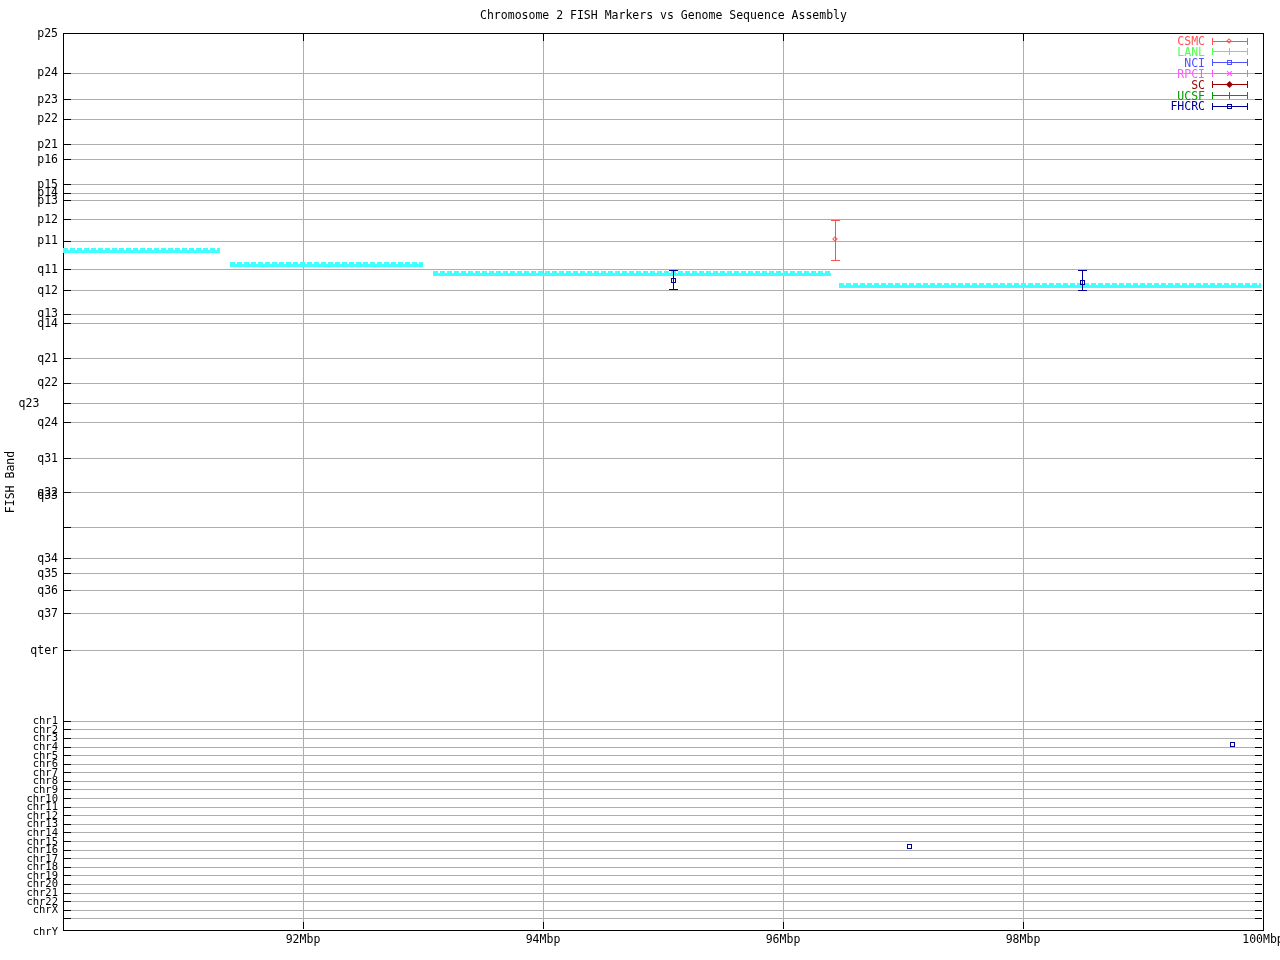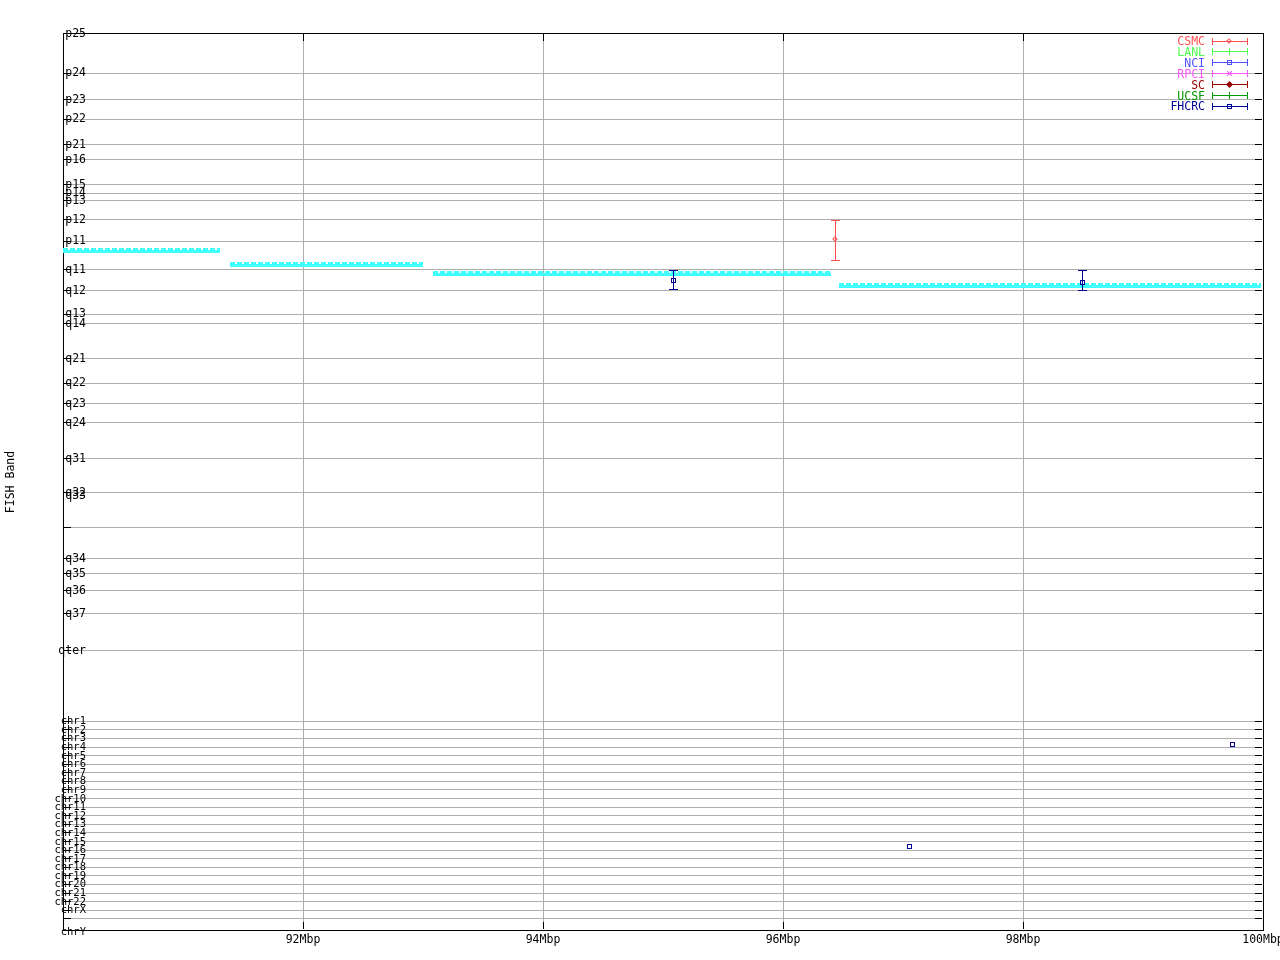--- a/index.html
+++ b/index.html
@@ -6,21 +6,21 @@
   #page{position:relative;width:1280px;height:960px;background:#ffffff;
         font-family:"DejaVu Sans Mono",monospace;color:#000;overflow:hidden;}
   #chart-title{position:absolute;left:63px;top:8px;width:1201px;text-align:center;
         font-size:11.5px;white-space:nowrap;}
   #plot{position:absolute;left:63px;top:33px;width:1201px;height:898px;
         border:1px solid #000;box-sizing:border-box;}
   #grid-layer,#band-layer,#marker-layer{position:absolute;left:0;top:0;width:100%;height:100%;}
   .gridh,.gridv{position:absolute;background:#aeaeae;}
   .tick{position:absolute;background:#000;}
   .ylab{position:absolute;left:0;width:58px;text-align:right;font-size:11.5px;
-        line-height:11px;height:11px;white-space:nowrap;padding-left:28px;}
+        line-height:11px;height:11px;white-space:nowrap;}
   .ylab.chr{font-size:10.5px;line-height:9px;height:9px;}
   .xlab{position:absolute;width:80px;text-align:center;font-size:11.5px;top:932px;}
   #x-axis-title{position:absolute;left:63px;top:947px;width:1201px;text-align:center;font-size:11.5px;}
   #y-axis-title{position:absolute;left:-30px;top:475px;width:80px;text-align:center;
         font-size:11.5px;transform:rotate(-90deg);}
   .seg{position:absolute;height:5px;background-repeat:no-repeat,no-repeat;
         background-size:100% 2px,100% 3px;background-position:0 0,0 100%;}
   .ebar{position:absolute;width:9px;}
   .ebar div{position:absolute;}
   .shape{position:absolute;width:7px;height:7px;}
@@ -29,20 +29,21 @@
   .legend-label{font-size:11.5px;line-height:12px;white-space:nowrap;}
   .glyph{position:relative;width:36px;height:7px;}
   .glyph .hline{position:absolute;left:0;top:3px;width:36px;height:1px;}
   .glyph .cap{position:absolute;top:0;width:1px;height:7px;}
   .glyph .shape{left:14px;top:0;}
 </style>
 </head>
 <body>
 
 <div id="page">
+  <div id="chart-title">Chromosome 2 FISH Markers vs Genome Sequence Assembly</div>
   <div id="y-axis-title">FISH Band</div>
   <div id="plot">
     <div id="grid-layer">
         <div class="gridv" style="left: 239px; top: 0px; width: 1px; height: 895px;"></div>
         <div class="tick" style="left: 239px; top: 888px; width: 1px; height: 7px;"></div>
         <div class="tick" style="left: 239px; top: 0px; width: 1px; height: 7px;"></div>
         <div class="gridv" style="left: 479px; top: 0px; width: 1px; height: 895px;"></div>
         <div class="tick" style="left: 479px; top: 888px; width: 1px; height: 7px;"></div>
         <div class="tick" style="left: 479px; top: 0px; width: 1px; height: 7px;"></div>
         <div class="gridv" style="left: 719px; top: 0px; width: 1px; height: 895px;"></div>
@@ -259,21 +260,21 @@
       <div class="ylab" style="top: 187.2px;">p14</div>
       <div class="ylab" style="top: 194.8px;">p13</div>
       <div class="ylab" style="top: 213.8px;">p12</div>
       <div class="ylab" style="top: 235.2px;">p11</div>
       <div class="ylab" style="top: 263.5px;">q11</div>
       <div class="ylab" style="top: 284.5px;">q12</div>
       <div class="ylab" style="top: 308.2px;">q13</div>
       <div class="ylab" style="top: 317.5px;">q14</div>
       <div class="ylab" style="top: 352.8px;">q21</div>
       <div class="ylab" style="top: 377.2px;">q22</div>
-      <div class="ylab" style="top: 397.8px;">q23</div>
+      <div class="ylab" style="top: 397.8px; text-align: center;">q23</div>
       <div class="ylab" style="top: 416.5px;">q24</div>
       <div class="ylab" style="top: 452.8px;">q31</div>
       <div class="ylab" style="top: 486.8px;">q32</div>
       <div class="ylab" style="top: 490px;">q33</div>
       <div class="ylab" style="top: 552.8px;">q34</div>
       <div class="ylab" style="top: 567.8px;">q35</div>
       <div class="ylab" style="top: 584.5px;">q36</div>
       <div class="ylab" style="top: 607.8px;">q37</div>
       <div class="ylab" style="top: 644.5px;">qter</div>
       <div class="ylab chr" style="top: 716.2px;">chr1</div>

